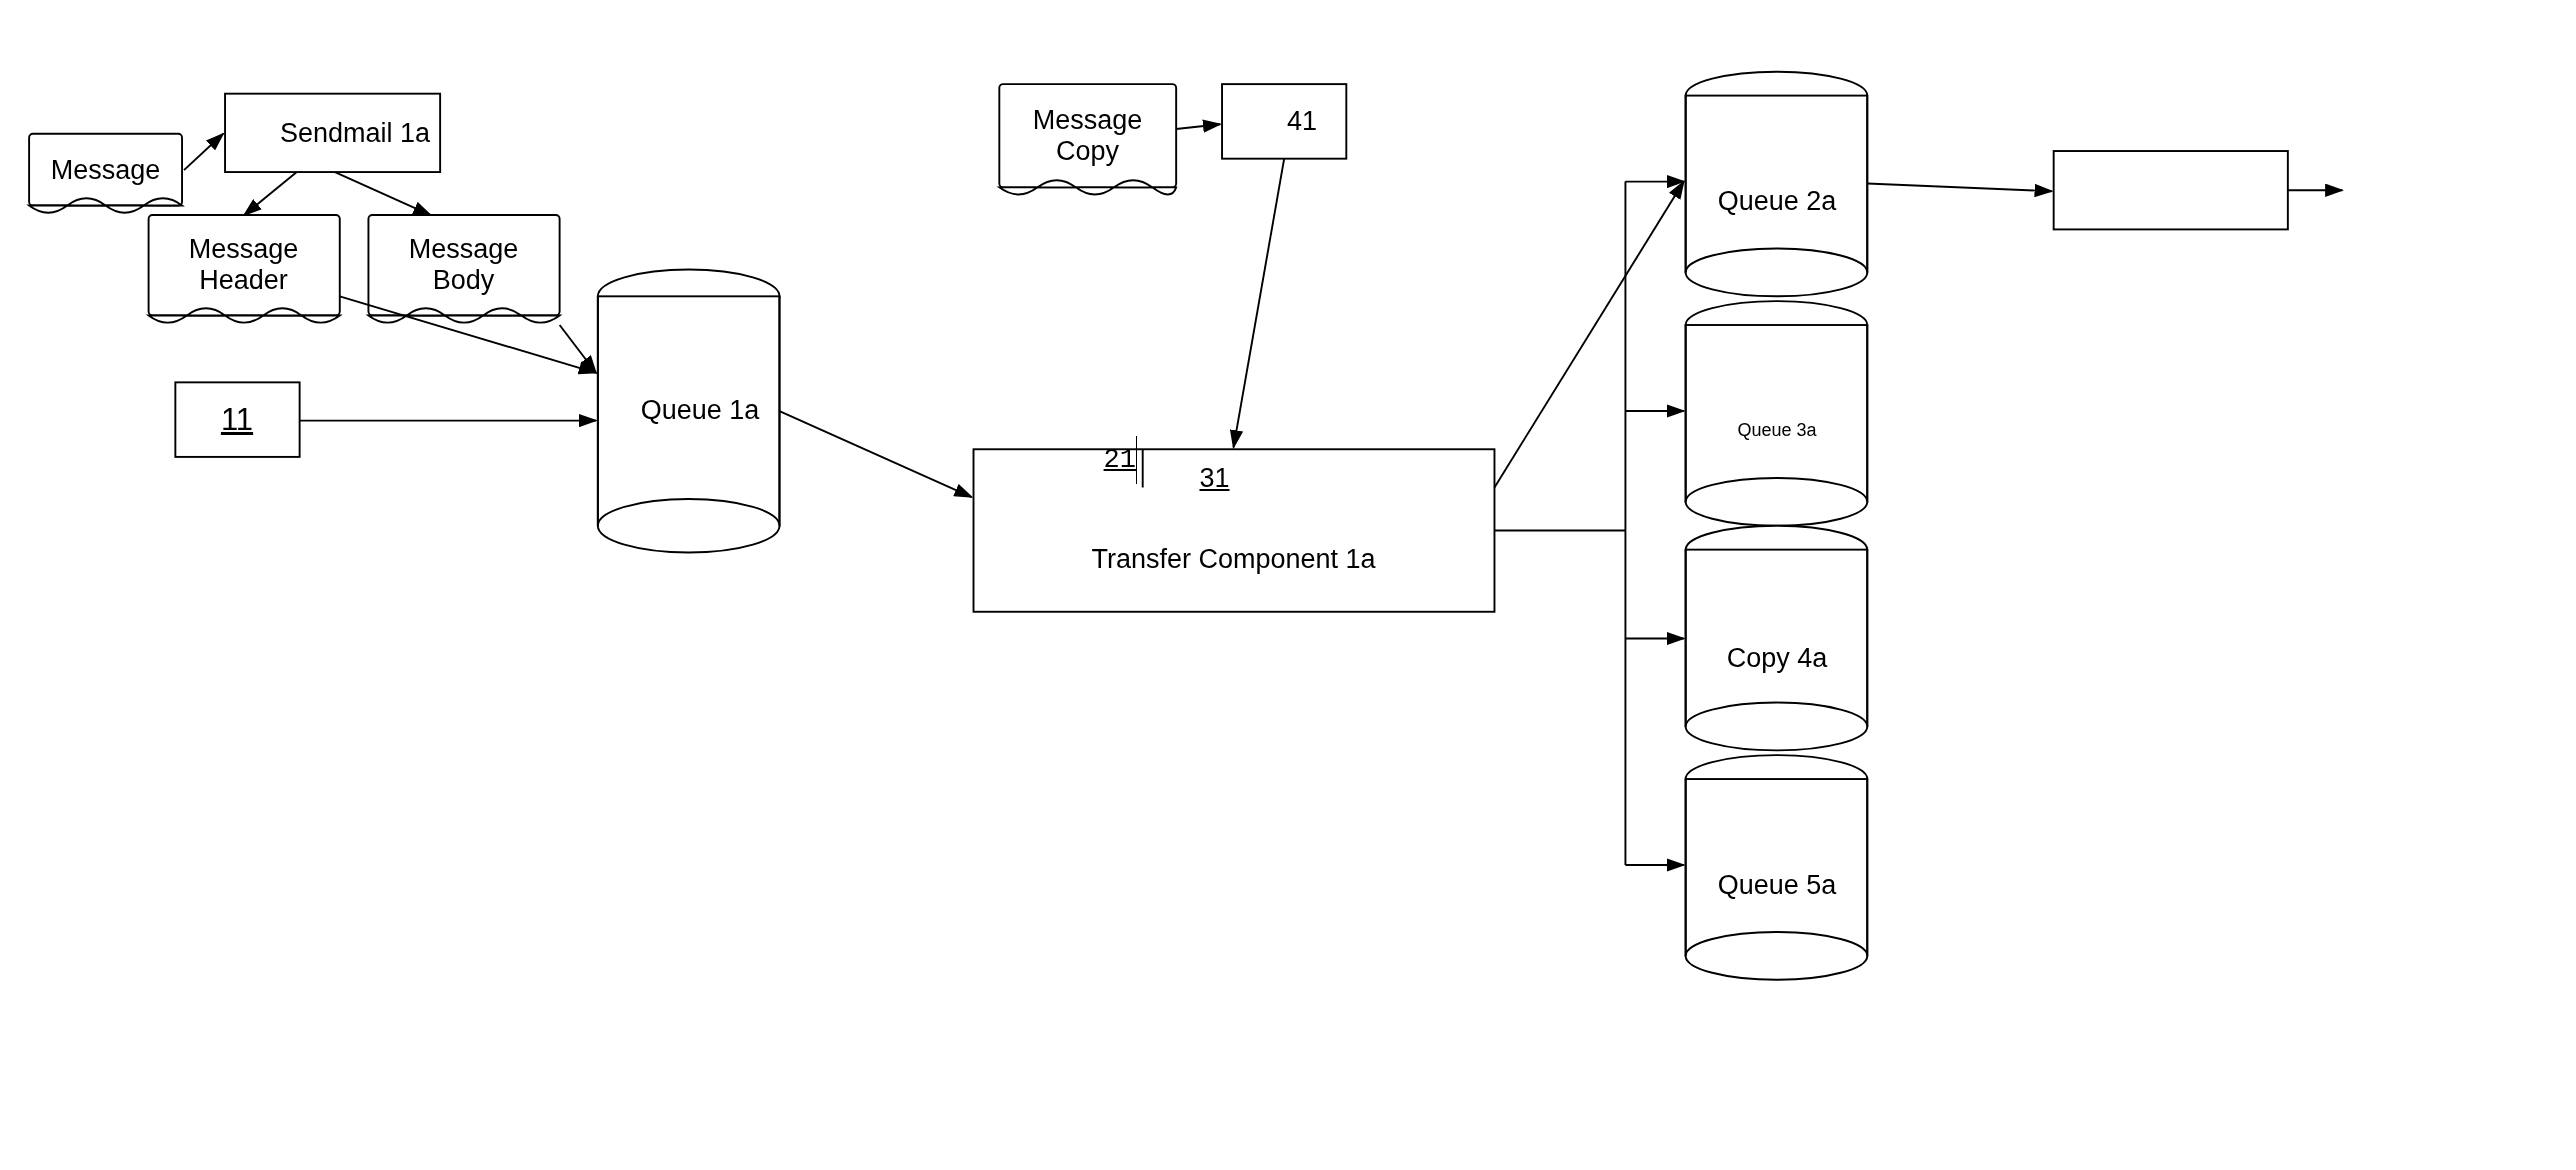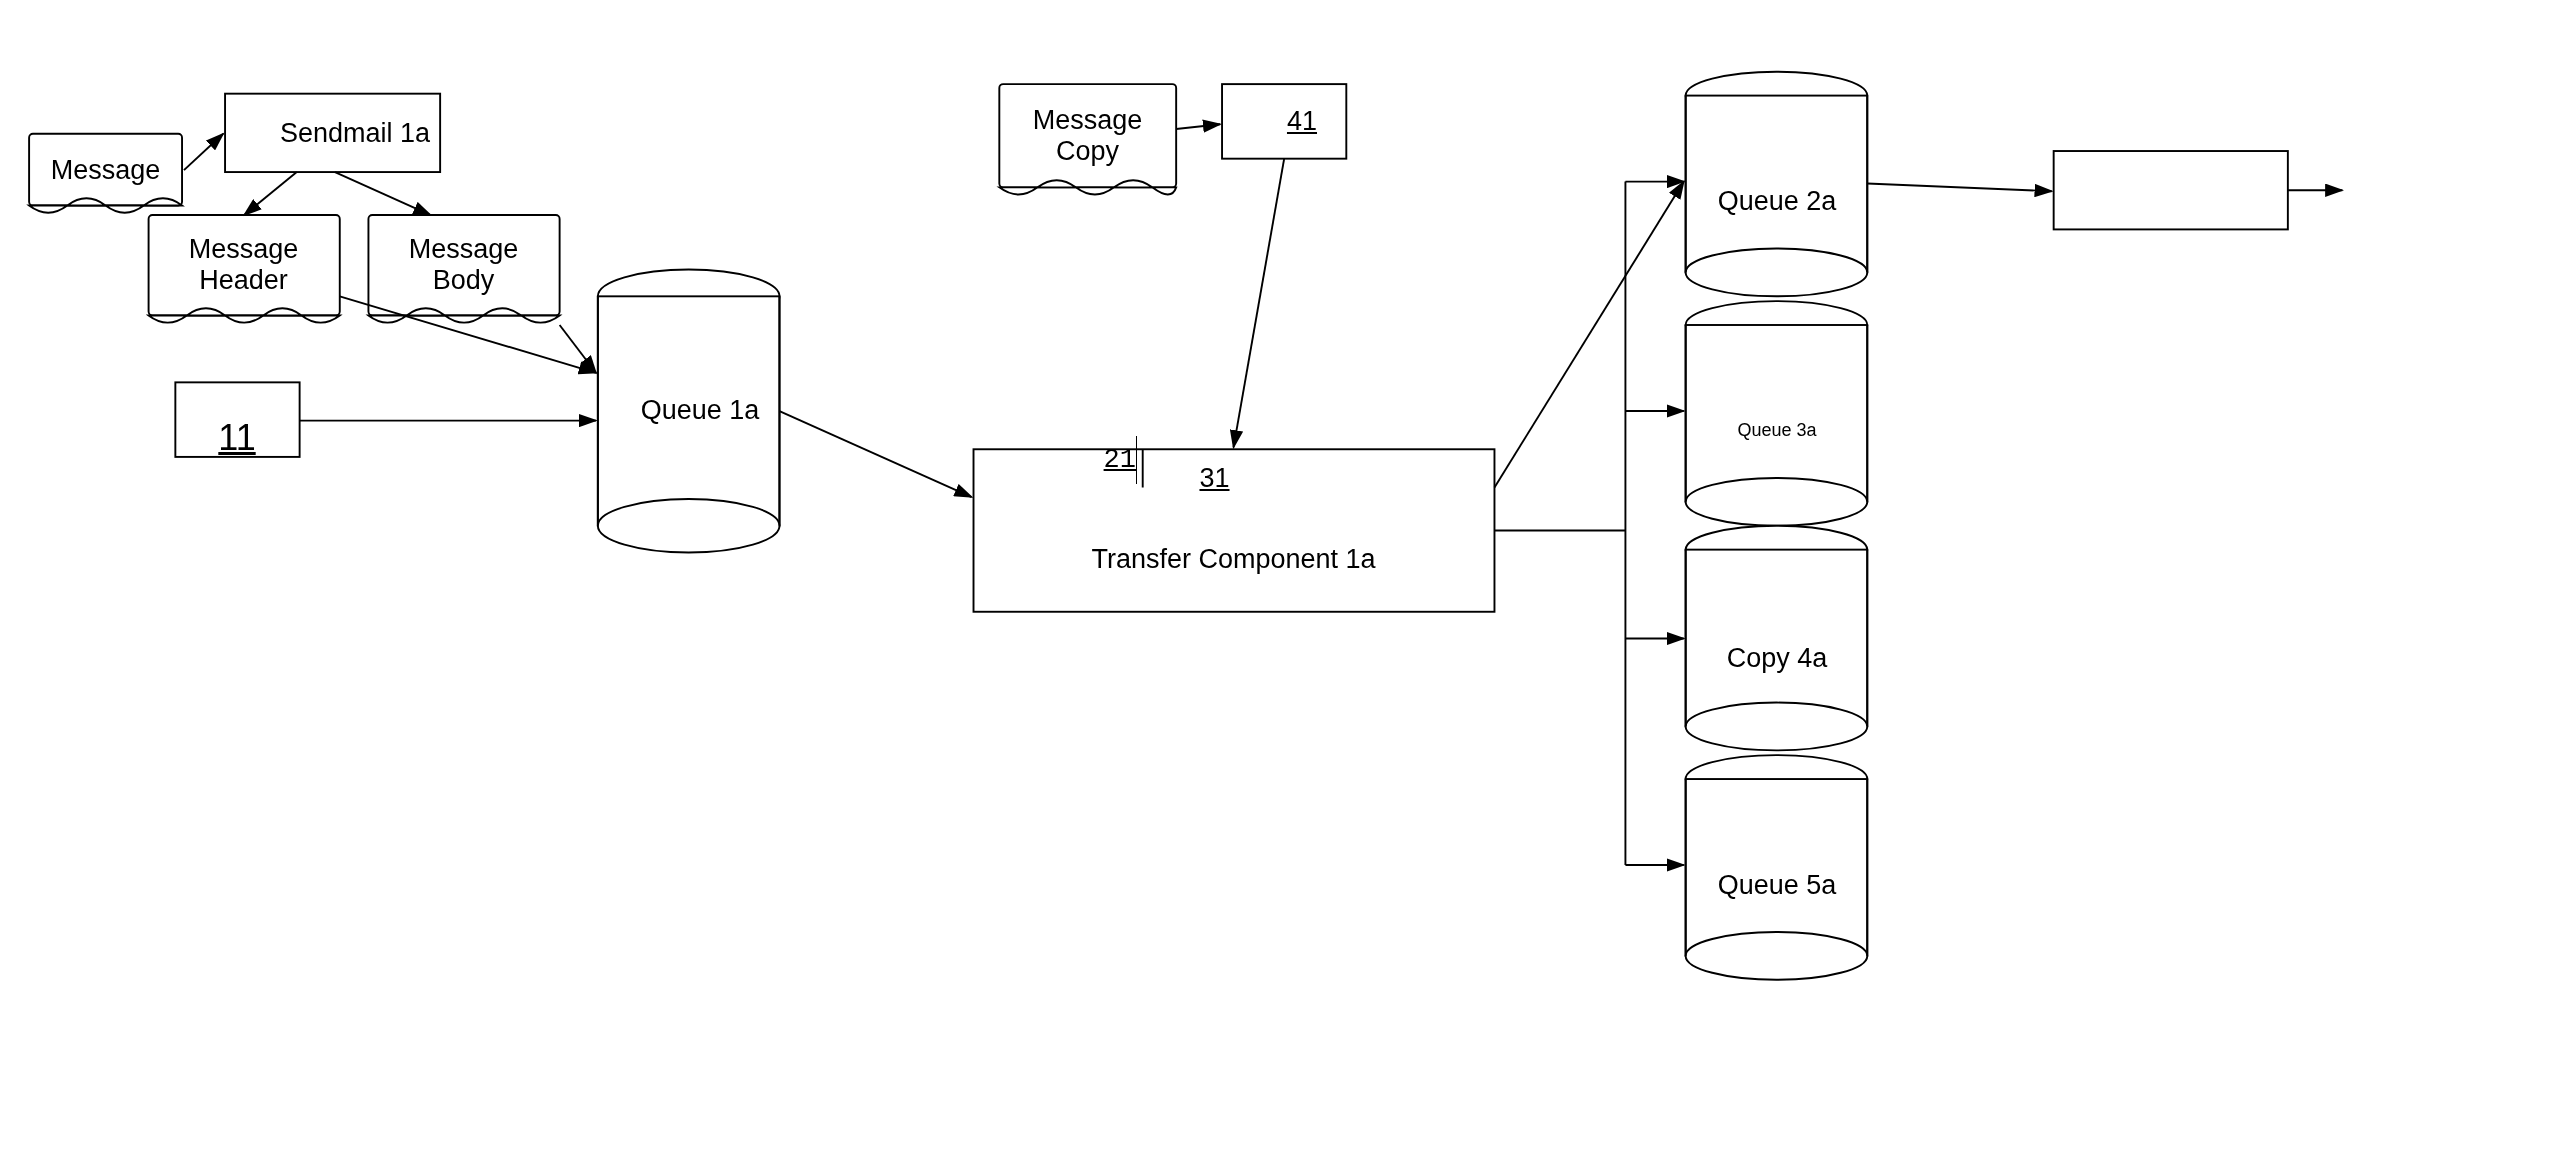--- a/index.html
+++ b/index.html
@@ -142,34 +142,34 @@
   </div>
 
   <div style="position:absolute; left:148px; top:215px; width:191px; height:100px; display:flex; align-items:center; justify-content:center; font-size:27px; text-align:center; pointer-events:none;">
     Message<br>Header
   </div>
 
   <div style="position:absolute; left:368px; top:215px; width:191px; height:100px; display:flex; align-items:center; justify-content:center; font-size:27px; text-align:center; pointer-events:none;">
     Message<br>Body
   </div>
 
-  <div style="position:absolute; left:175px; top:400px; width:124px; height:75px; display:flex; align-items:center; justify-content:center; font-size:36px; pointer-events:none;">
+  <div style="position:absolute; left:175px; top:382px; width:124px; height:75px; display:flex; align-items:center; justify-content:center; font-size:31px; pointer-events:none;">
     <span style="text-decoration:underline;">11</span>
   </div>
 
   <div style="position:absolute; left:598px; top:353px; width:182px; height:115px; display:flex; align-items:center; justify-content:center; font-size:27px; text-align:center; pointer-events:none;margin-left:11px;">
     Queue 1a
   </div>
 
   <div style="position:absolute; left:999px; top:84px; width:177px; height:103px; display:flex; align-items:center; justify-content:center; font-size:27px; text-align:center; pointer-events:none;">
     Message<br>Copy
   </div>
 
   <div style="position:absolute; left:1222px; top:84px; width:124px; height:75px; display:flex; align-items:center; justify-content:center; font-size:27px; pointer-events:none;">
-    <span style="text-decoration:underline;margin-left:36px;">41</span>
+    <span style="margin-left:36px;">41</span>
   </div>
 
   <div style="position:absolute; left:994px; top:436px; width:143px; height:48px; display:flex; align-items:center; justify-content:flex-end; font-size:27px; pointer-events:none; border-right:1.9px solid #000;font-family:Liberation Mono, monospace;">
     <span style="text-decoration:underline;">21</span>
   </div>
 
   <div style="position:absolute; left:1143px; top:454px; width:143px; height:48px; display:flex; align-items:center; justify-content:center; font-size:27px; pointer-events:none;">
     <span style="text-decoration:underline;">31</span>
   </div>
 

